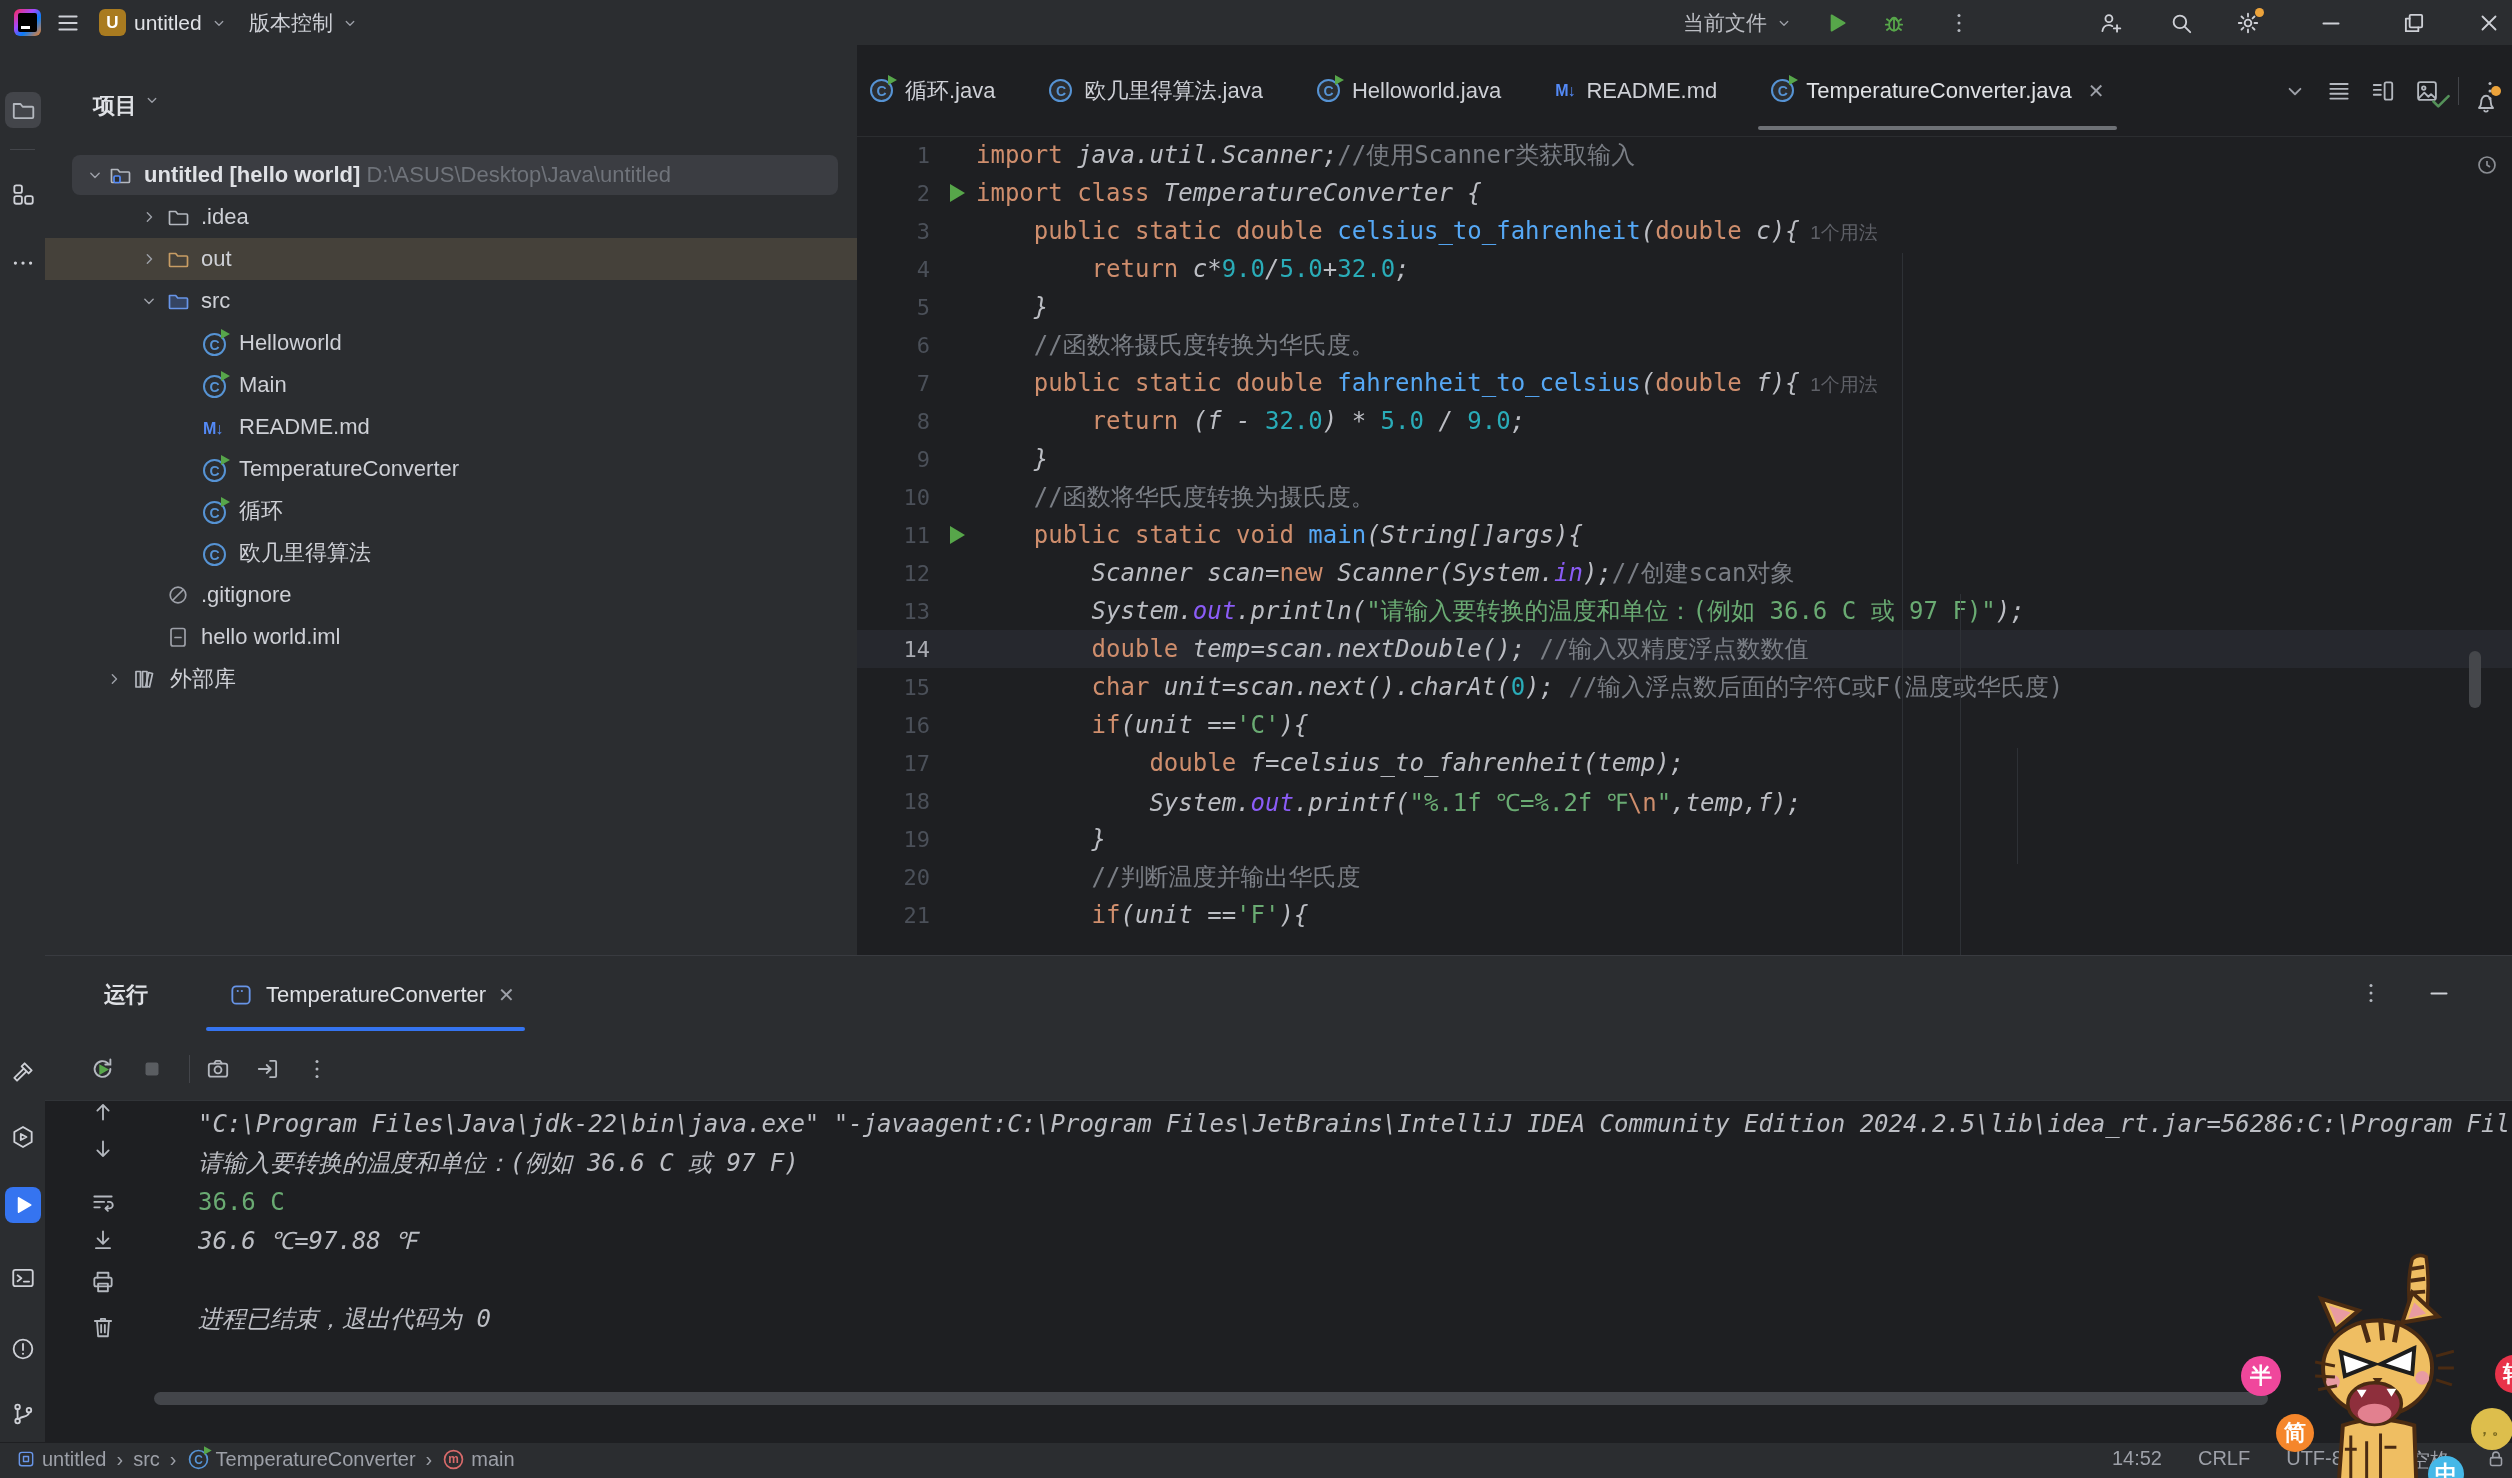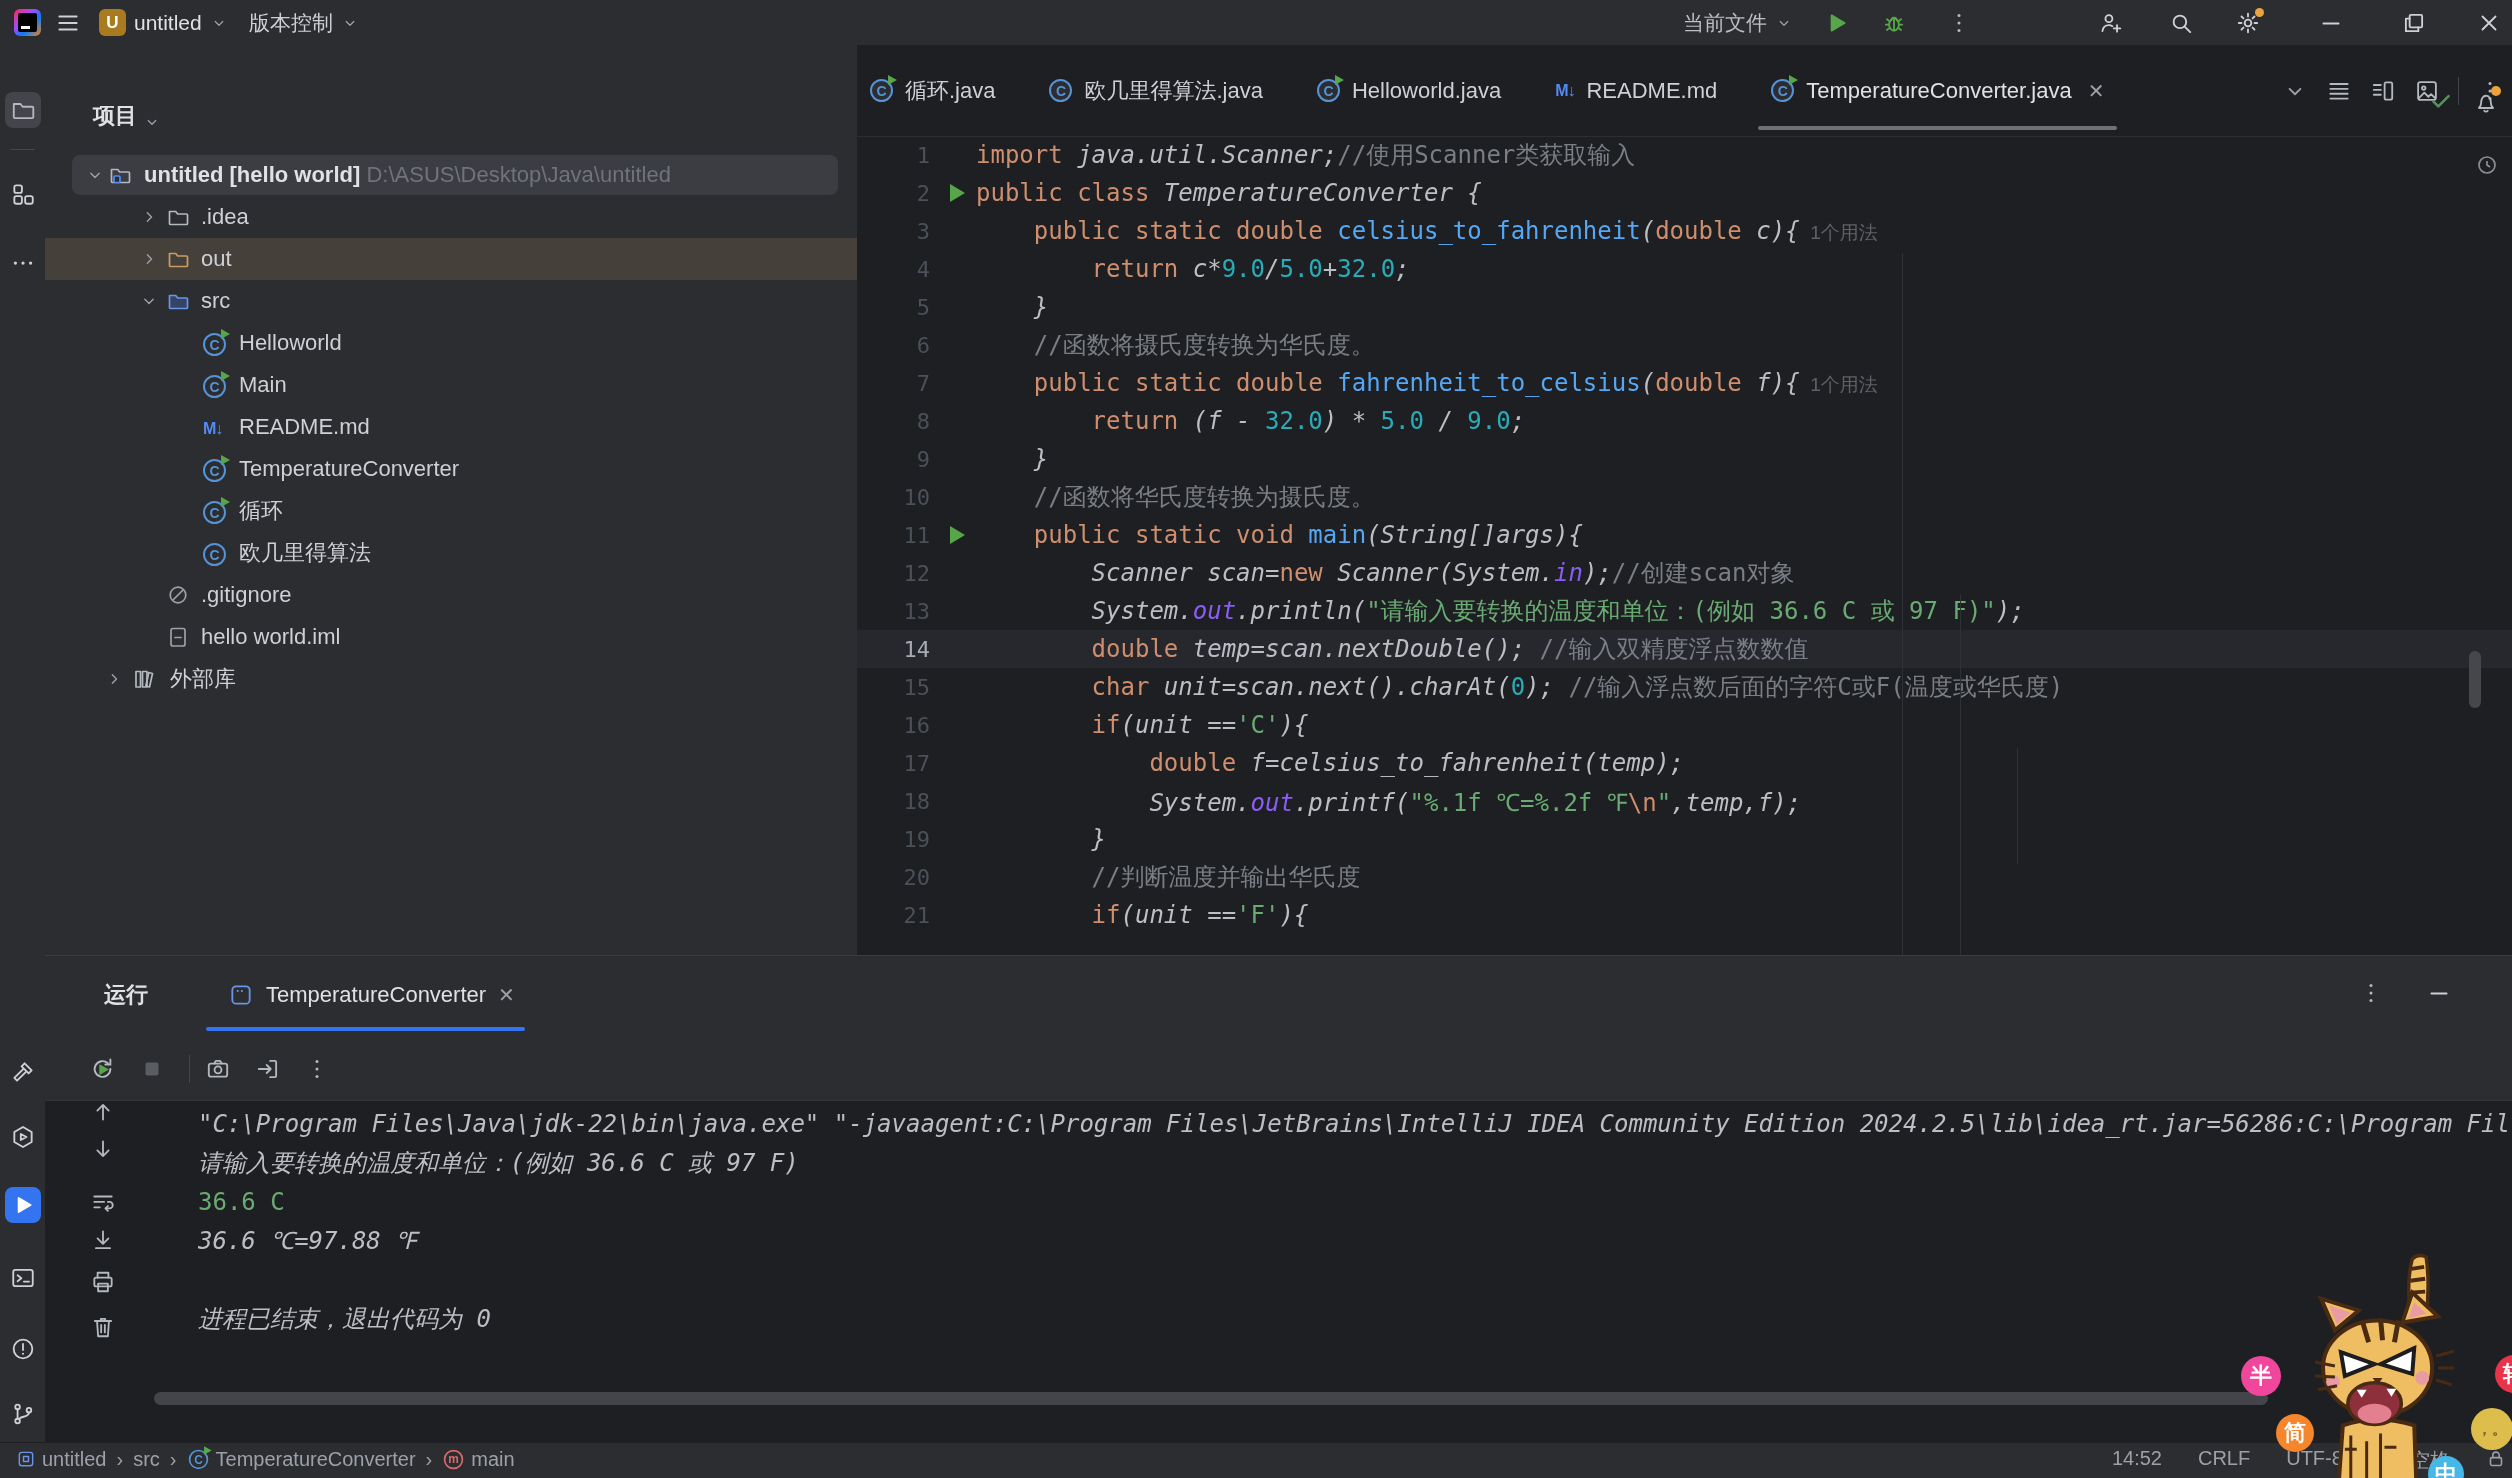--- a/index.html
+++ b/index.html
@@ -26,21 +26,21 @@
           border-right:1px solid #1E1F22;}
   .stripe-btn{position:absolute;left:5px;width:36px;height:36px;border-radius:8px;
           display:flex;align-items:center;justify-content:center;}
   .stripe-btn.sel{background:#43454A;}
   .stripe-btn.run-active{background:#3574F0;}
   .stripe-div{position:absolute;left:10px;width:25px;height:1px;background:#43454A;}
 
   
   #project{position:absolute;left:45px;top:45px;width:813px;height:911px;background:#2B2D30;
            border-right:1px solid #1E1F22;overflow:hidden;}
-  #project-header{position:absolute;left:48px;top:46px;height:40px;display:flex;align-items:flex-end;gap:6px;
+  #project-header{position:absolute;left:48px;top:46px;height:40px;display:flex;align-items:flex-start;gap:6px;
            font-size:22px;font-weight:bold;color:#DFE1E5;}
   .trow{position:relative;height:42px;font-size:22px;color:#CED0D6;}
   .trow .selbg{position:absolute;left:27px;right:20px;top:1px;bottom:1px;background:#3B3D42;border-radius:8px;}
   .trow .hovbg{position:absolute;left:0;right:0;top:0;bottom:0;background:#45413A;}
   .trow .chev,.trow .ticon,.trow .tlabel{position:absolute;top:50%;transform:translateY(-50%);}
   .trow .tlabel{white-space:nowrap;}
   .trow .thint{color:#6F737A;}
   .trow.bold .tname{font-weight:bold;color:#DFE1E5;}
 
   
@@ -474,21 +474,21 @@
         <div class="cl">
           <span class="num">1</span>
           <span class="runslot"></span>
           <span class="ctext"><span class="k">import</span><span class="p"> java.util.Scanner;</span><span class="c">//使用Scanner类获取输入</span></span>
         </div>
         <div class="cl">
           <span class="num">2</span>
           <span class="runslot">
             <span class="runtri"></span>
           </span>
-          <span class="ctext"><span class="k">public class</span><span class="p"> TemperatureConverter {</span></span>
+          <span class="ctext"><span class="k">import class</span><span class="p"> TemperatureConverter {</span></span>
         </div>
         <div class="cl">
           <span class="num">3</span>
           <span class="runslot"></span>
           <span class="ctext"><span class="p">    </span><span class="k">public static double</span><span class="p"> </span><span class="m">celsius_to_fahrenheit</span><span class="p">(</span><span class="k">double</span><span class="p"> c){</span><span class="y">  1个用法</span></span>
         </div>
         <div class="cl">
           <span class="num">4</span>
           <span class="runslot"></span>
           <span class="ctext"><span class="p">        </span><span class="k">return</span><span class="p"> c*</span><span class="n">9.0</span><span class="p">/</span><span class="n">5.0</span><span class="p">+</span><span class="n">32.0</span><span class="p">;</span></span>

